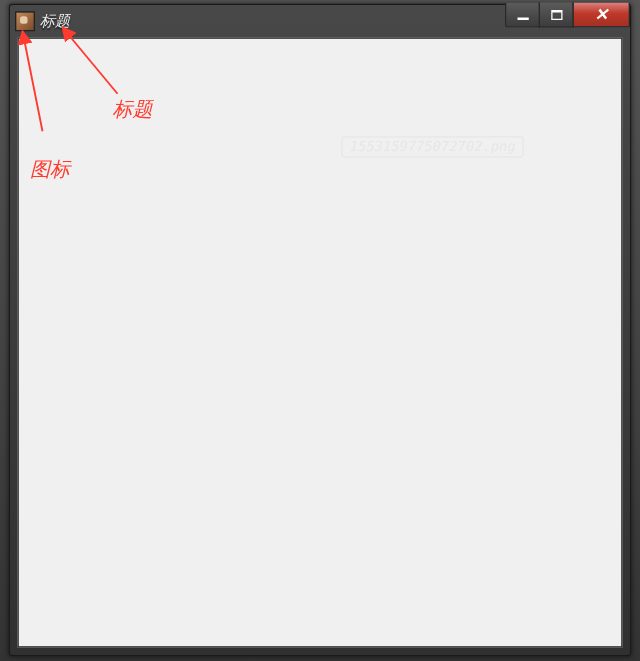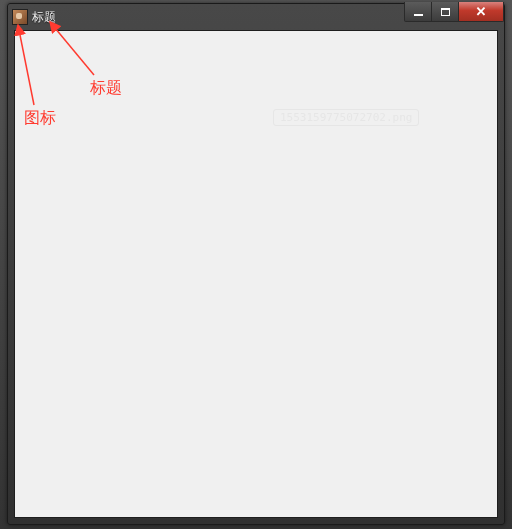--- a/index.html
+++ b/index.html
@@ -9,20 +9,21 @@
     height: 529px;
     overflow: hidden;
     font-family: "Microsoft YaHei", "SimSun", Tahoma, sans-serif;
     background: #2a2a2a;
   }
   .screen {
     position: relative;
     width: 512px;
     height: 529px;
     background: linear-gradient(to bottom, #555 0%, #333 100%);
+    font-style: italic;
   }
   
   .bg-text {
     position: absolute;
     top: 6px;
     font-size: 14px;
     font-weight: bold;
     font-family: Consolas, monospace;
     opacity: 0.15;
     pointer-events: none;
@@ -197,16 +198,16 @@
       <marker id="arrowhead" markerWidth="8" markerHeight="8" refX="7" refY="4" orient="auto">
         <path d="M0,0 L8,4 L0,8 Z" fill="#ff3b30"></path>
       </marker>
     </defs>
 
     <line x1="34" y1="105" x2="18" y2="25" stroke="#ff3b30" stroke-width="1.5" marker-end="url(#arrowhead)"></line>
 
     <line x1="94" y1="75" x2="50" y2="22" stroke="#ff3b30" stroke-width="1.5" marker-end="url(#arrowhead)"></line>
   </svg>
 
-  <span class="annotation-label" style="left:24px; top:108px;">图标</span>
+  <span class="annotation-label" style="left:24px; top:126px;">图标</span>
   <span class="annotation-label" style="left:90px; top:78px;">标题</span>
 
 </div>
 
 </body></html>

